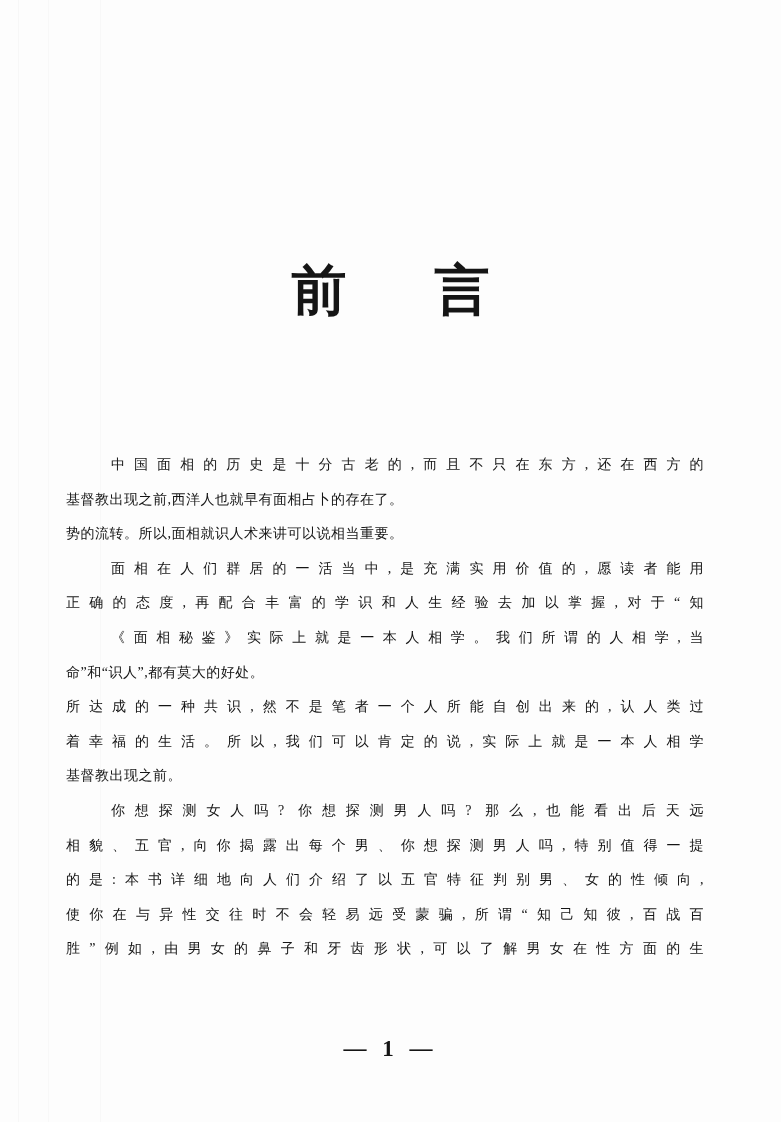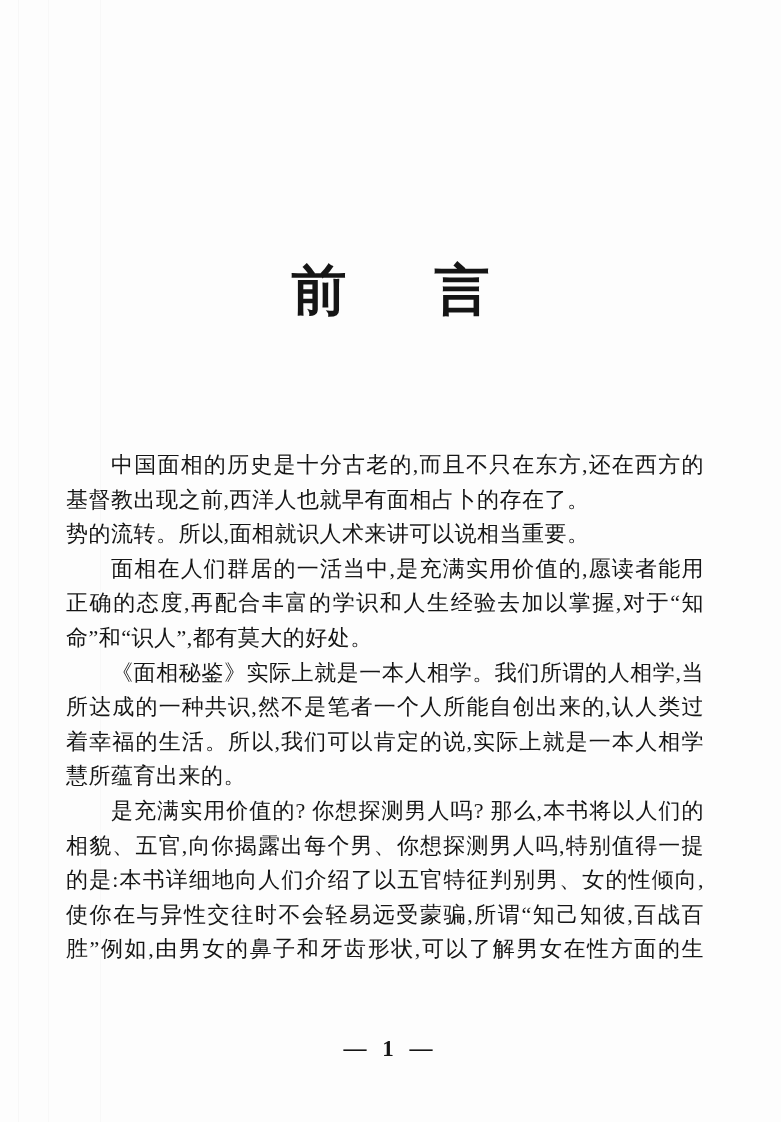--- a/index.html
+++ b/index.html
@@ -36,21 +36,21 @@
     font-size: 55px;
     font-weight: 700;
     line-height: 1.05;
     letter-spacing: 0;
   }
   .body-text {
     position: absolute;
     top: 448px;
     left: 66px;
     width: 638px;
-    font-size: 22px;
+    font-size: 14px;
     font-weight: 500;
   }
   .textline {
     height: 34.6px;
     line-height: 34.6px;
     white-space: nowrap;
     letter-spacing: 0.5px;
   }
   .textline.fill {
     white-space: normal;
@@ -79,26 +79,26 @@
     <span>前</span>
     <span>言</span>
   </h1>
 
   <div class="body-text">
     <div class="textline indent fill">中国面相的历史是十分古老的,而且不只在东方,还在西方的</div>
     <div class="textline">基督教出现之前,西洋人也就早有面相占卜的存在了。</div>
     <div class="textline">势的流转。所以,面相就识人术来讲可以说相当重要。</div>
     <div class="textline indent fill">面相在人们群居的一活当中,是充满实用价值的,愿读者能用</div>
     <div class="textline fill">正确的态度,再配合丰富的学识和人生经验去加以掌握,对于“知</div>
+    <div class="textline indent fill">《面相秘鉴》实际上就是一本人相学。我们所谓的人相学,当</div>
     <div class="textline">命”和“识人”,都有莫大的好处。</div>
-    <div class="textline indent fill">《面相秘鉴》实际上就是一本人相学。我们所谓的人相学,当</div>
     <div class="textline fill">所达成的一种共识,然不是笔者一个人所能自创出来的,认人类过</div>
     <div class="textline fill">着幸福的生活。所以,我们可以肯定的说,实际上就是一本人相学</div>
-    <div class="textline">慧所蕴育出来的。</div>
-    <div class="textline indent fill">是充满实用价值的? 你想探测男人吗? 那么,本书将以人们的</div>
+    <div class="textline">基督教出现之前。</div>
+    <div class="textline indent fill">你想探测女人吗? 你想探测男人吗? 那么,也能看出后天远</div>
     <div class="textline fill">相貌、五官,向你揭露出每个男、你想探测男人吗,特别值得一提</div>
     <div class="textline fill">的是:本书详细地向人们介绍了以五官特征判别男、女的性倾向,</div>
     <div class="textline fill">使你在与异性交往时不会轻易远受蒙骗,所谓“知己知彼,百战百</div>
     <div class="textline fill">胜”例如,由男女的鼻子和牙齿形状,可以了解男女在性方面的生</div>
   </div>
 
   <div class="page-footer">— 1 —</div>
 
 </div>
 

